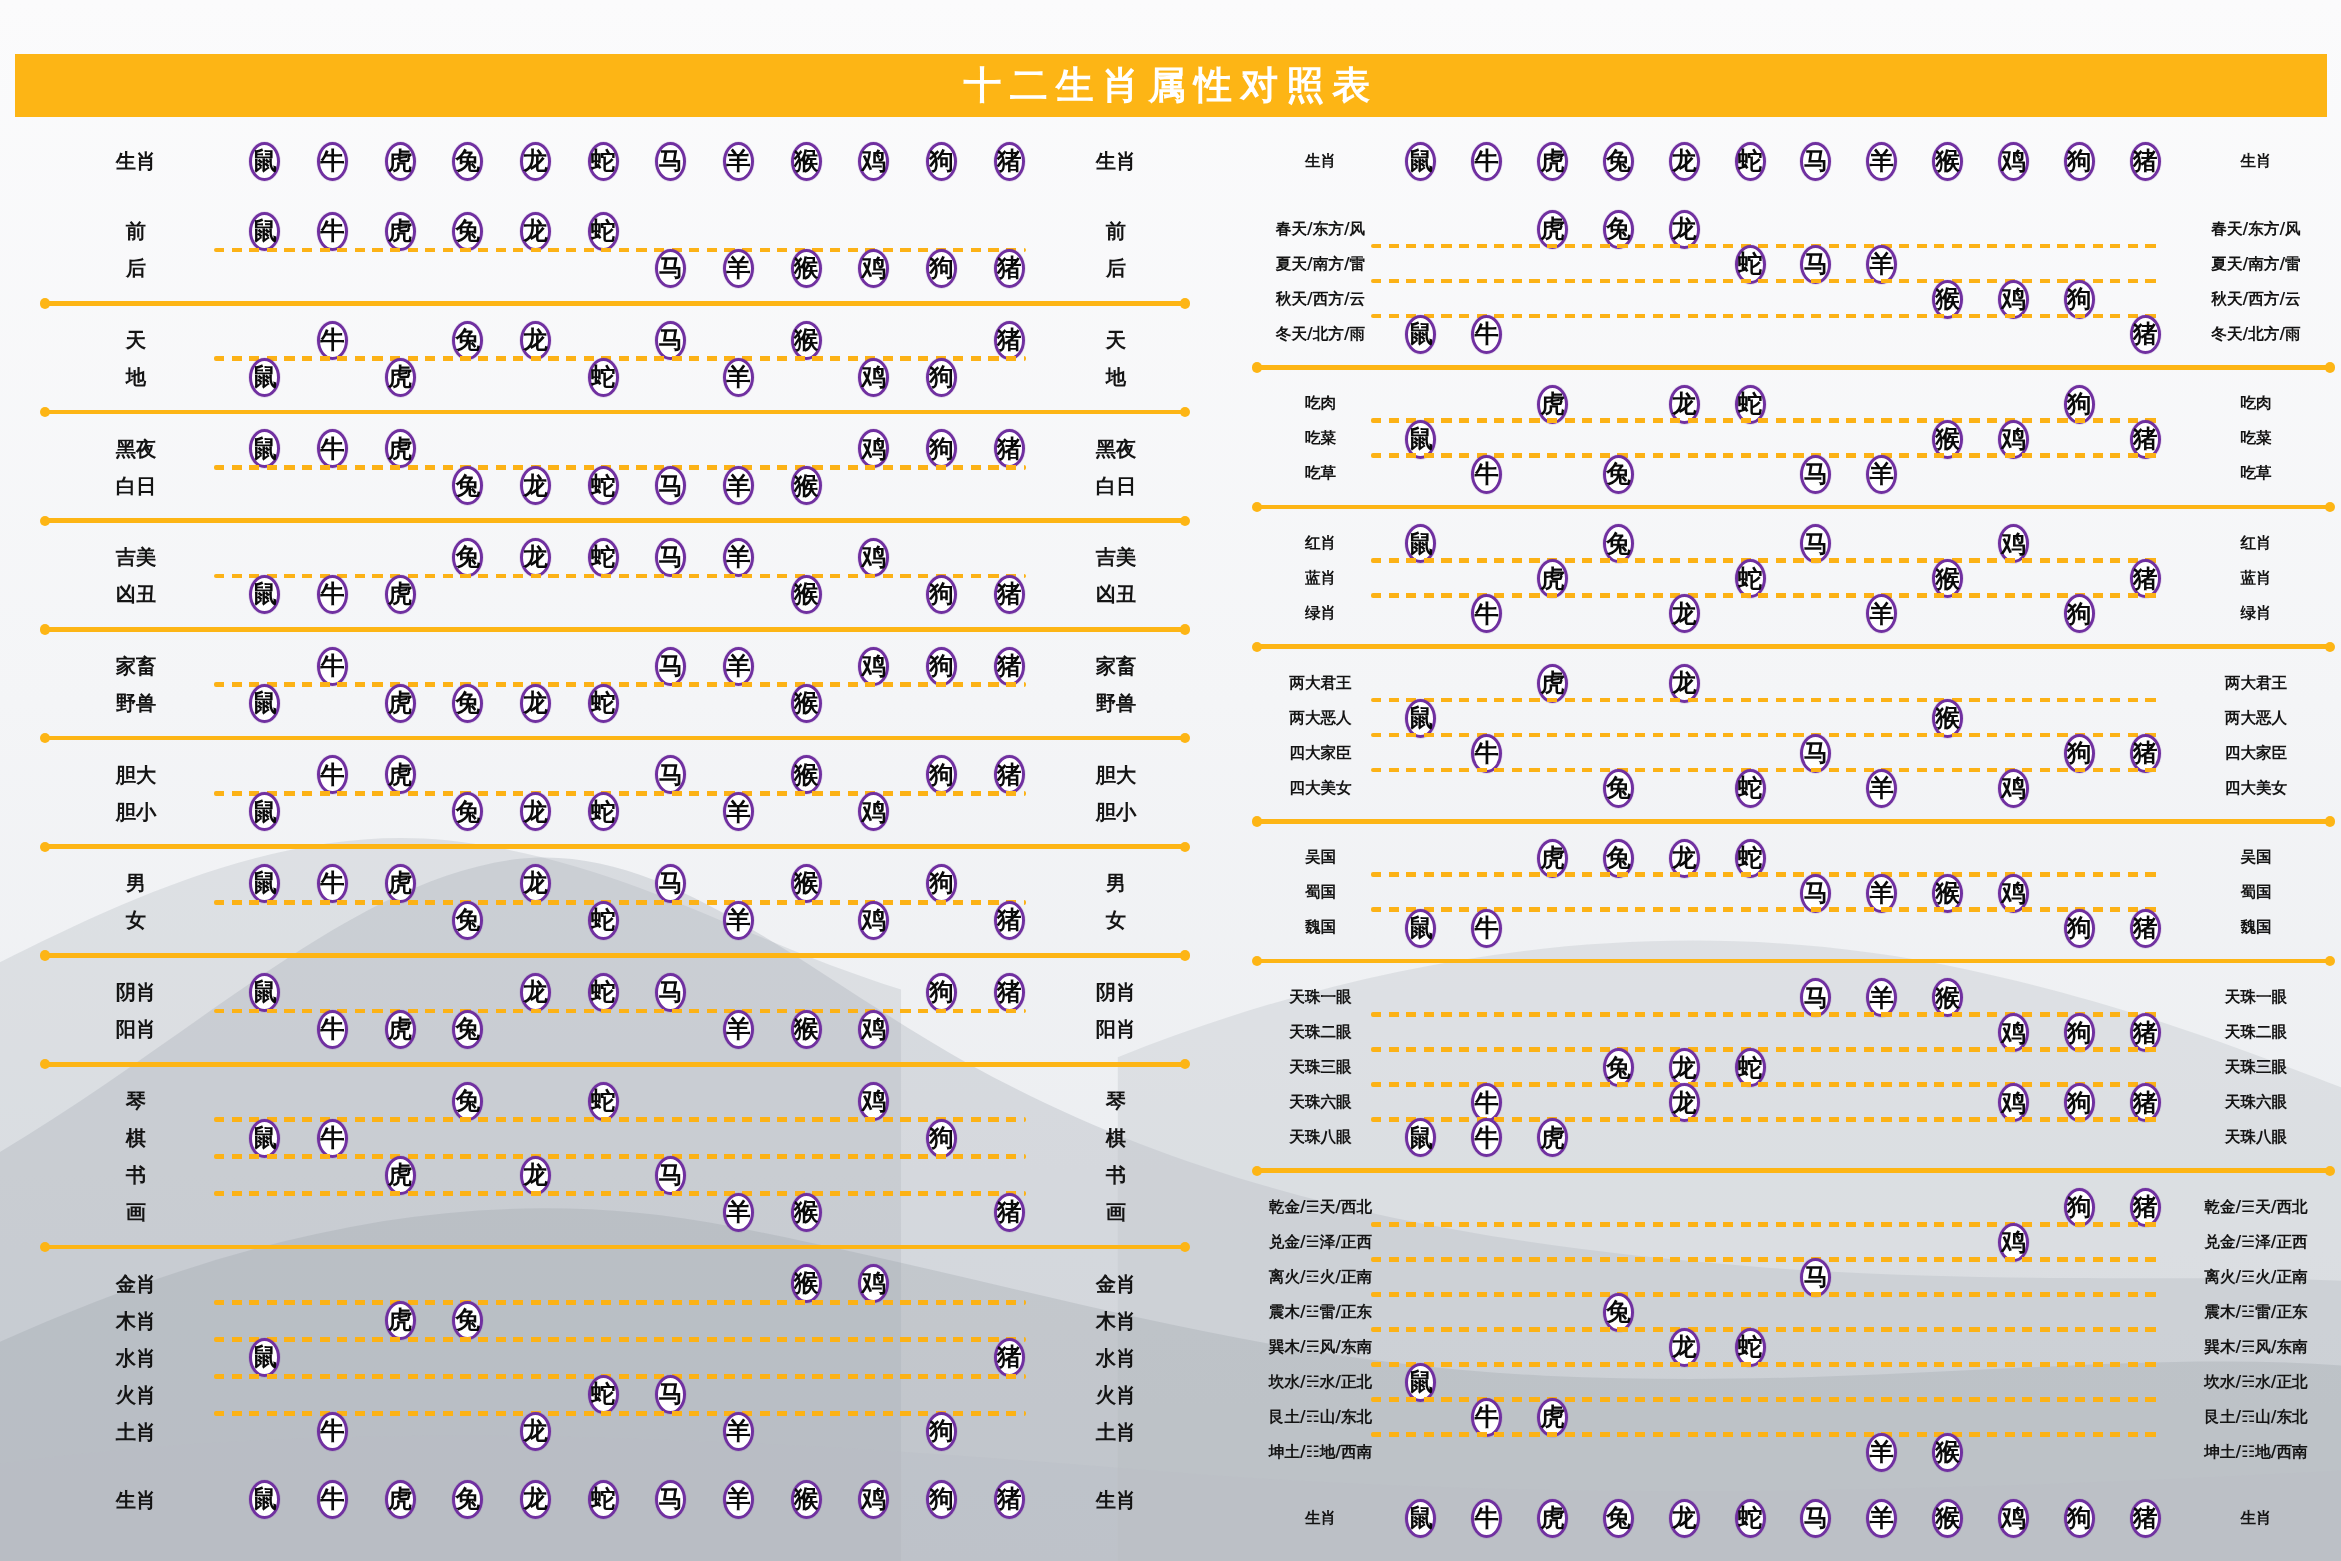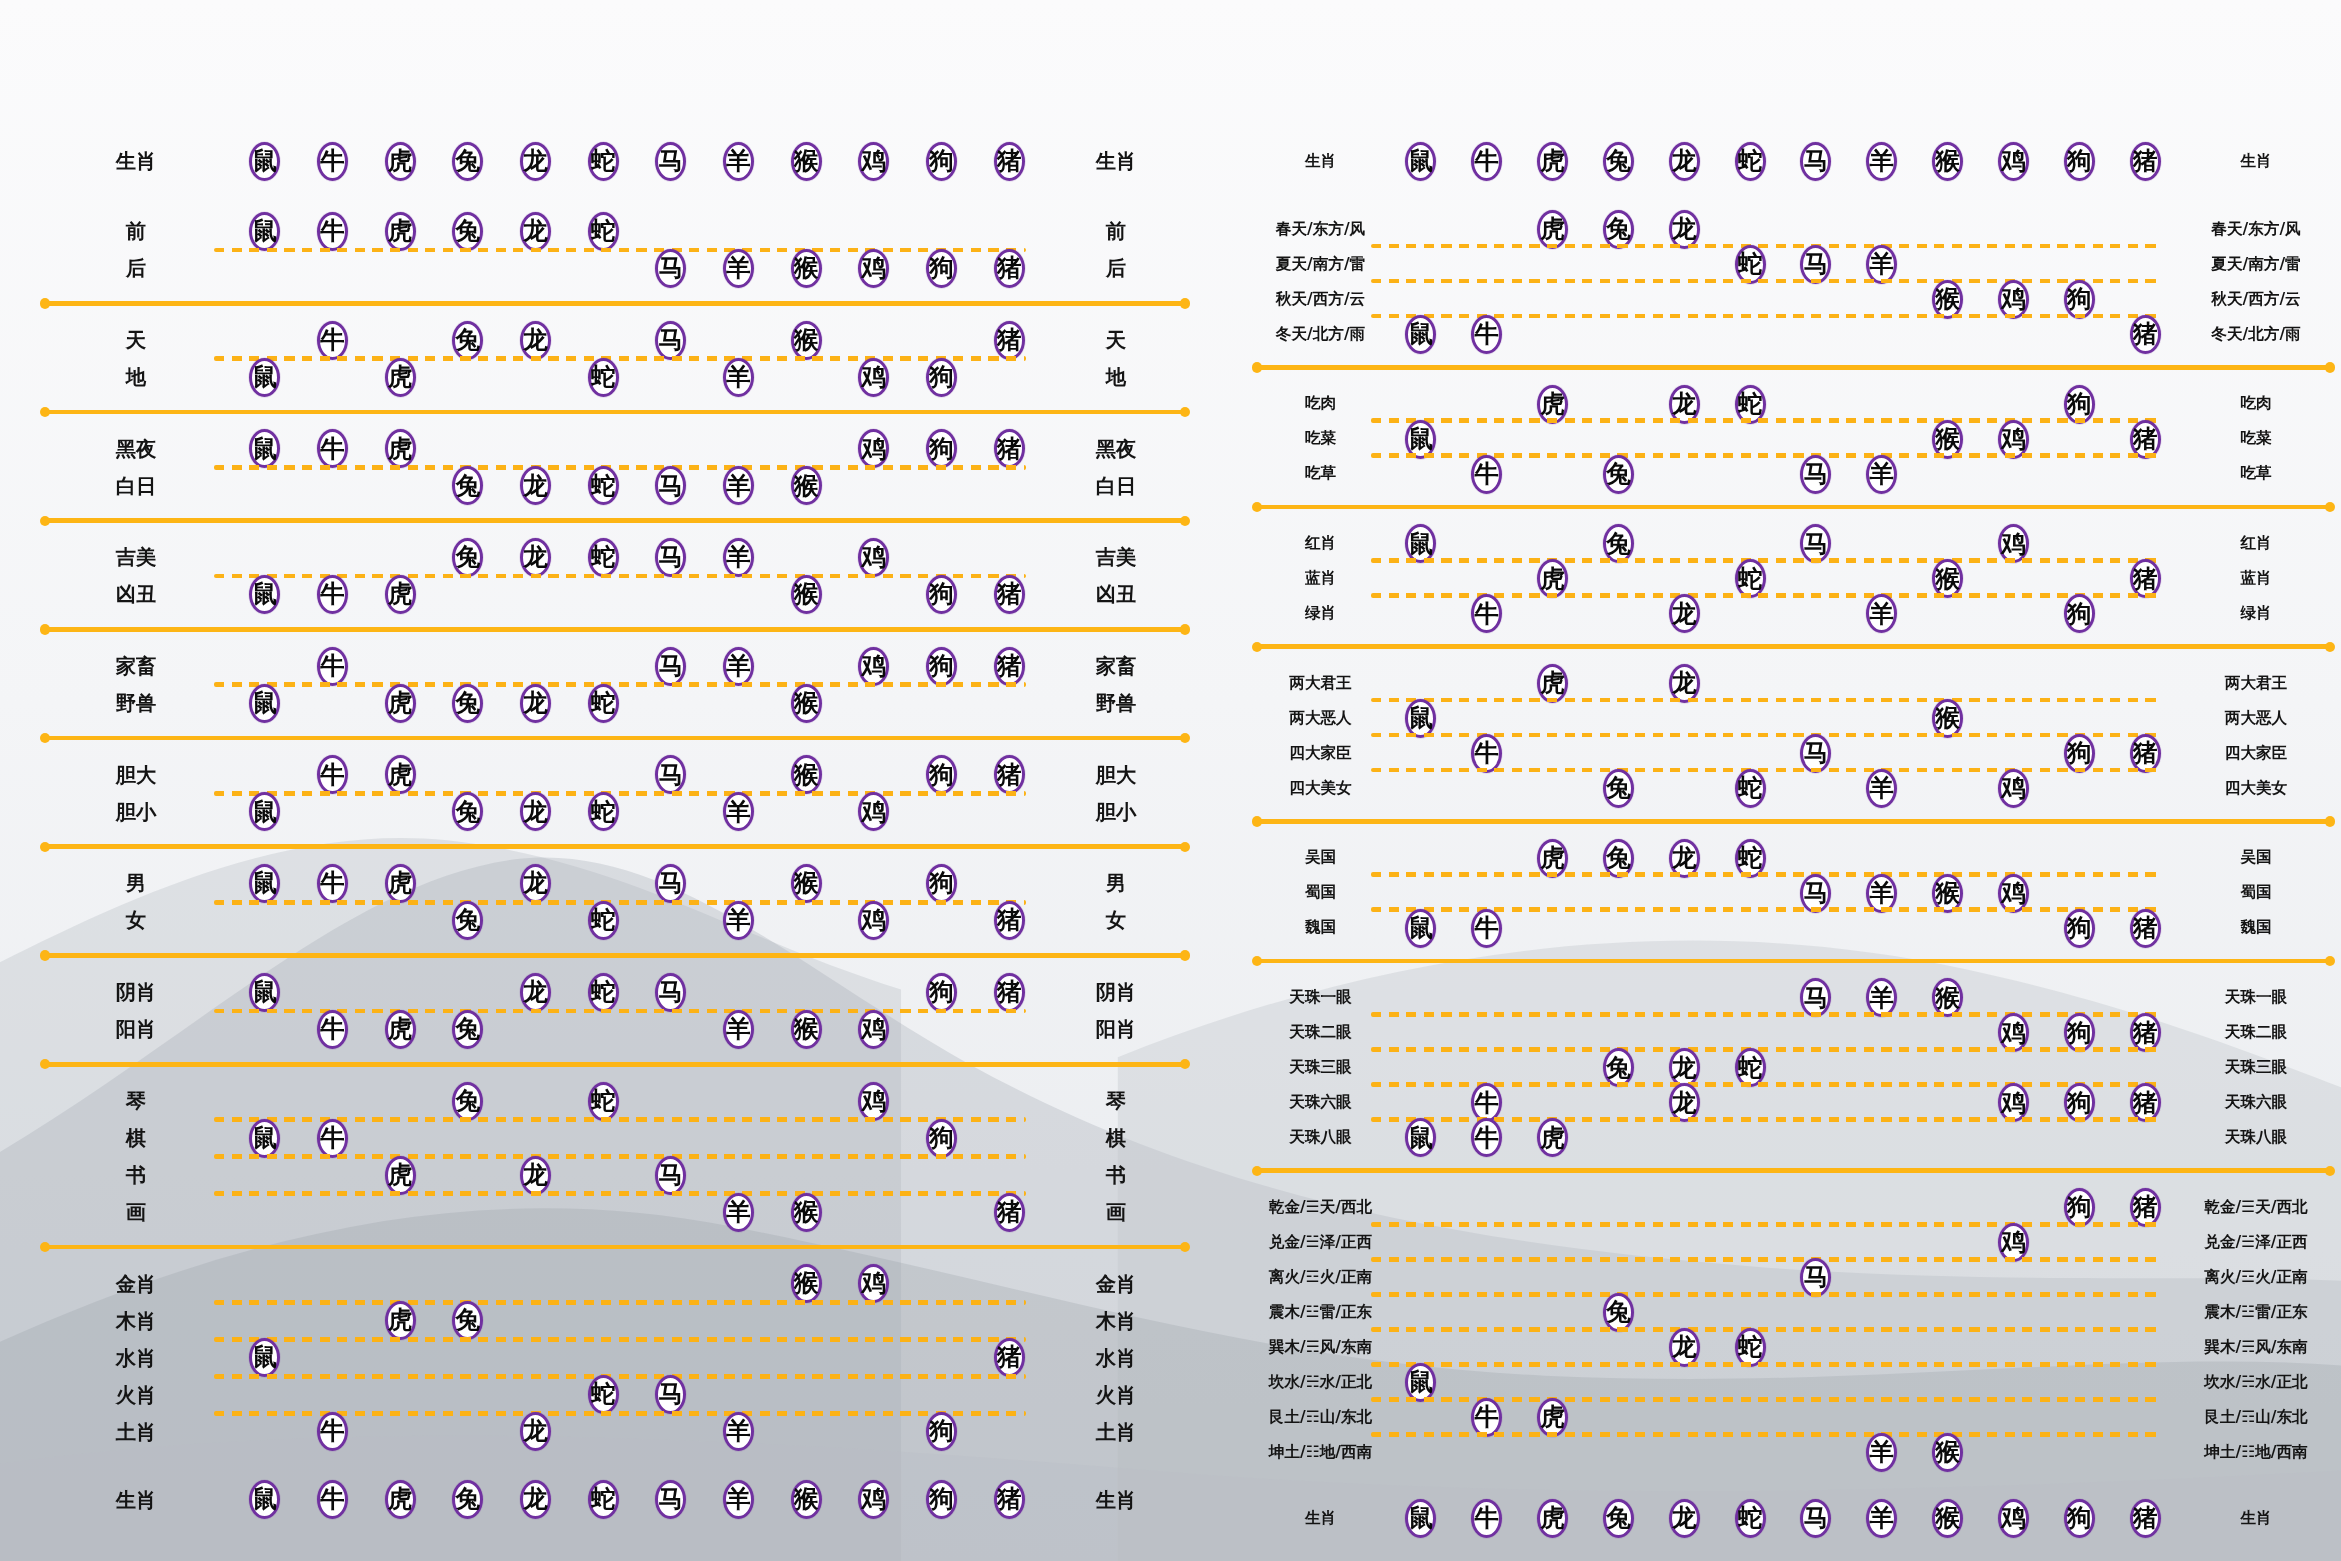--- a/index.html
+++ b/index.html
@@ -70,20 +70,21 @@
 <div class="canvas">
 
   <svg class="mountains" viewBox="0 0 3457 2305" preserveAspectRatio="none">
     <path d="M0,1420 C180,1330 420,1215 660,1240 C920,1268 1100,1390 1330,1460 L1330,2305 L0,2305 Z" fill="#b0b6be" opacity="0.30"></path>
     <path d="M0,1700 C300,1520 520,1300 760,1268 C980,1240 1180,1430 1430,1570 C1740,1740 2080,1830 2600,1870 C2950,1896 3250,1880 3457,1890 L3457,2305 L0,2305 Z" fill="#a6acb5" opacity="0.32"></path>
     <path d="M1650,1560 C2050,1400 2480,1340 2900,1430 C3150,1484 3340,1560 3457,1605 L3457,2305 L1650,2305 Z" fill="#c3c7cd" opacity="0.40"></path>
     <path d="M0,1980 C380,1810 720,1740 1080,1810 C1520,1896 1850,2010 2280,2030 C2760,2052 3120,1990 3457,2015 L3457,2305 L0,2305 Z" fill="#969da7" opacity="0.28"></path>
     <path d="M0,2160 C500,2090 1100,2120 1700,2170 C2300,2220 2900,2200 3457,2170 L3457,2305 L0,2305 Z" fill="#b9bec5" opacity="0.35"></path>
   </svg>
 
+  <div class="title-bar">十二生肖属性对照表</div>
 
   <div class="panel" id="panel-left">
       <div class="group">
         <div class="row">
           <div class="lab left">生肖</div>
           <div class="cells">
             <div class="animal" style="grid-column: 1;">
               <span class="glyph">鼠</span>
             </div>
             <div class="animal" style="grid-column: 2;">

